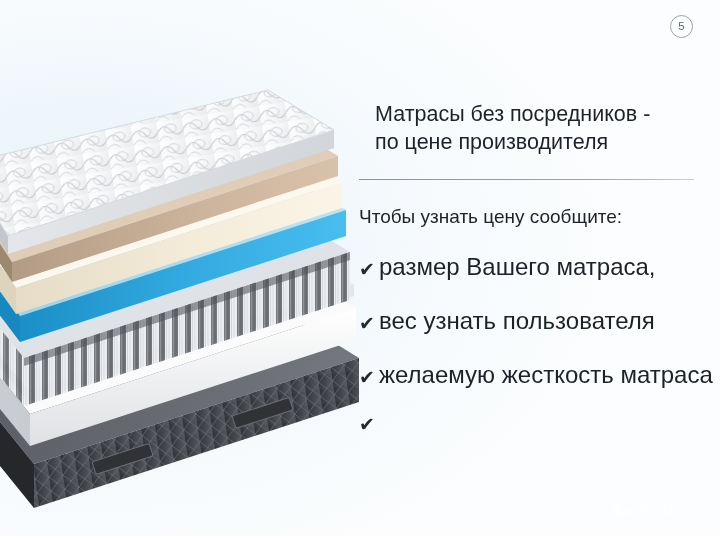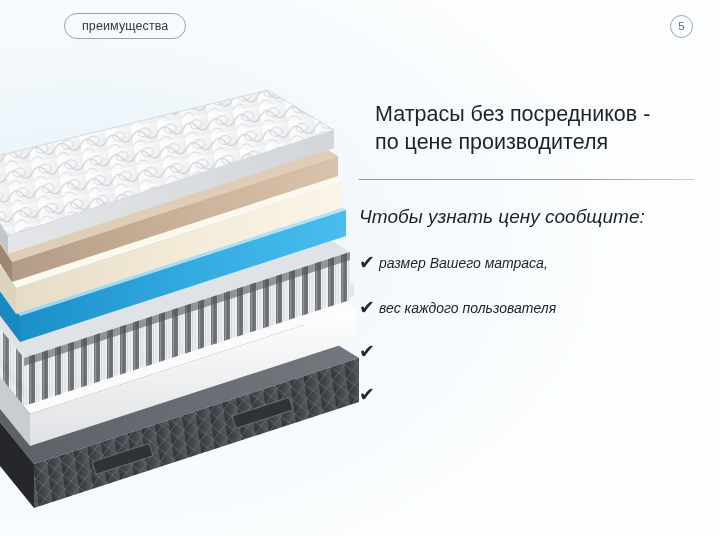--- a/index.html
+++ b/index.html
@@ -83,21 +83,20 @@
     height: 1px;
     background: linear-gradient(to right, #8b949c 0%, #9aa3aa 70%, #c9d0d6 100%);
   }
 
   .subhead {
     margin: 25px 0 0 0;
     font-size: 19px;
     line-height: 1.3;
     color: #1d2228;
     font-weight: 400;
-    font-style: italic;
   }
 
   .bullets {
     list-style: none;
     margin: 23px 0 0 0;
     padding: 0;
   }
   .bullets li {
     display: flex;
     align-items: baseline;
@@ -109,24 +108,23 @@
   .check {
     flex: 0 0 auto;
     width: 20px;
     font-size: 19px;
     line-height: 1;
     color: #23282e;
     font-weight: 700;
     transform: translateY(1px);
   }
   .bullet-text {
-    font-size: 14px;
+    font-size: 24px;
     line-height: 1.25;
     color: #1d2228;
-    font-style: italic;
   }
 
   
   .mattress {
     position: absolute;
     left: -36px;
     top: 72px;
     width: 400px;
     height: 440px;
   }
@@ -159,23 +157,20 @@
     color: #ffffff;
     letter-spacing: -.4px;
     line-height: 1;
   }
 </style>
 </head>
 <body>
 
 <div id="slide">
 
-  <div class="pill">
-    <span>преимущества</span>
-  </div>
 
   <div class="page-badge">
     <span>5</span>
   </div>
 
   <div class="mattress">
     <svg viewBox="0 0 400 440" xmlns="http://www.w3.org/2000/svg" aria-hidden="true">
       <defs>
         <linearGradient id="gTop" x1="0" y1="0" x2="1" y2="0.4">
           <stop offset="0%" stop-color="#ffffff"></stop>
@@ -309,24 +304,25 @@
 
     <p class="subhead">Чтобы узнать цену сообщите:</p>
 
     <ul class="bullets">
       <li>
         <span class="check">✔</span>
         <span class="bullet-text">размер Вашего матраса,</span>
       </li>
       <li>
         <span class="check">✔</span>
-        <span class="bullet-text">вес каждого пользователя</span>
+        <span class="bullet-text">вес узнать пользователя</span>
       </li>
       <li>
         <span class="check">✔</span>
+        <span class="bullet-text">желаемую жесткость матраса</span>
       </li>
       <li>
         <span class="check">✔</span>
       </li>
     </ul>
   </div>
 
   <div class="watermark">
     <span class="wm-dots">
       <i></i>

